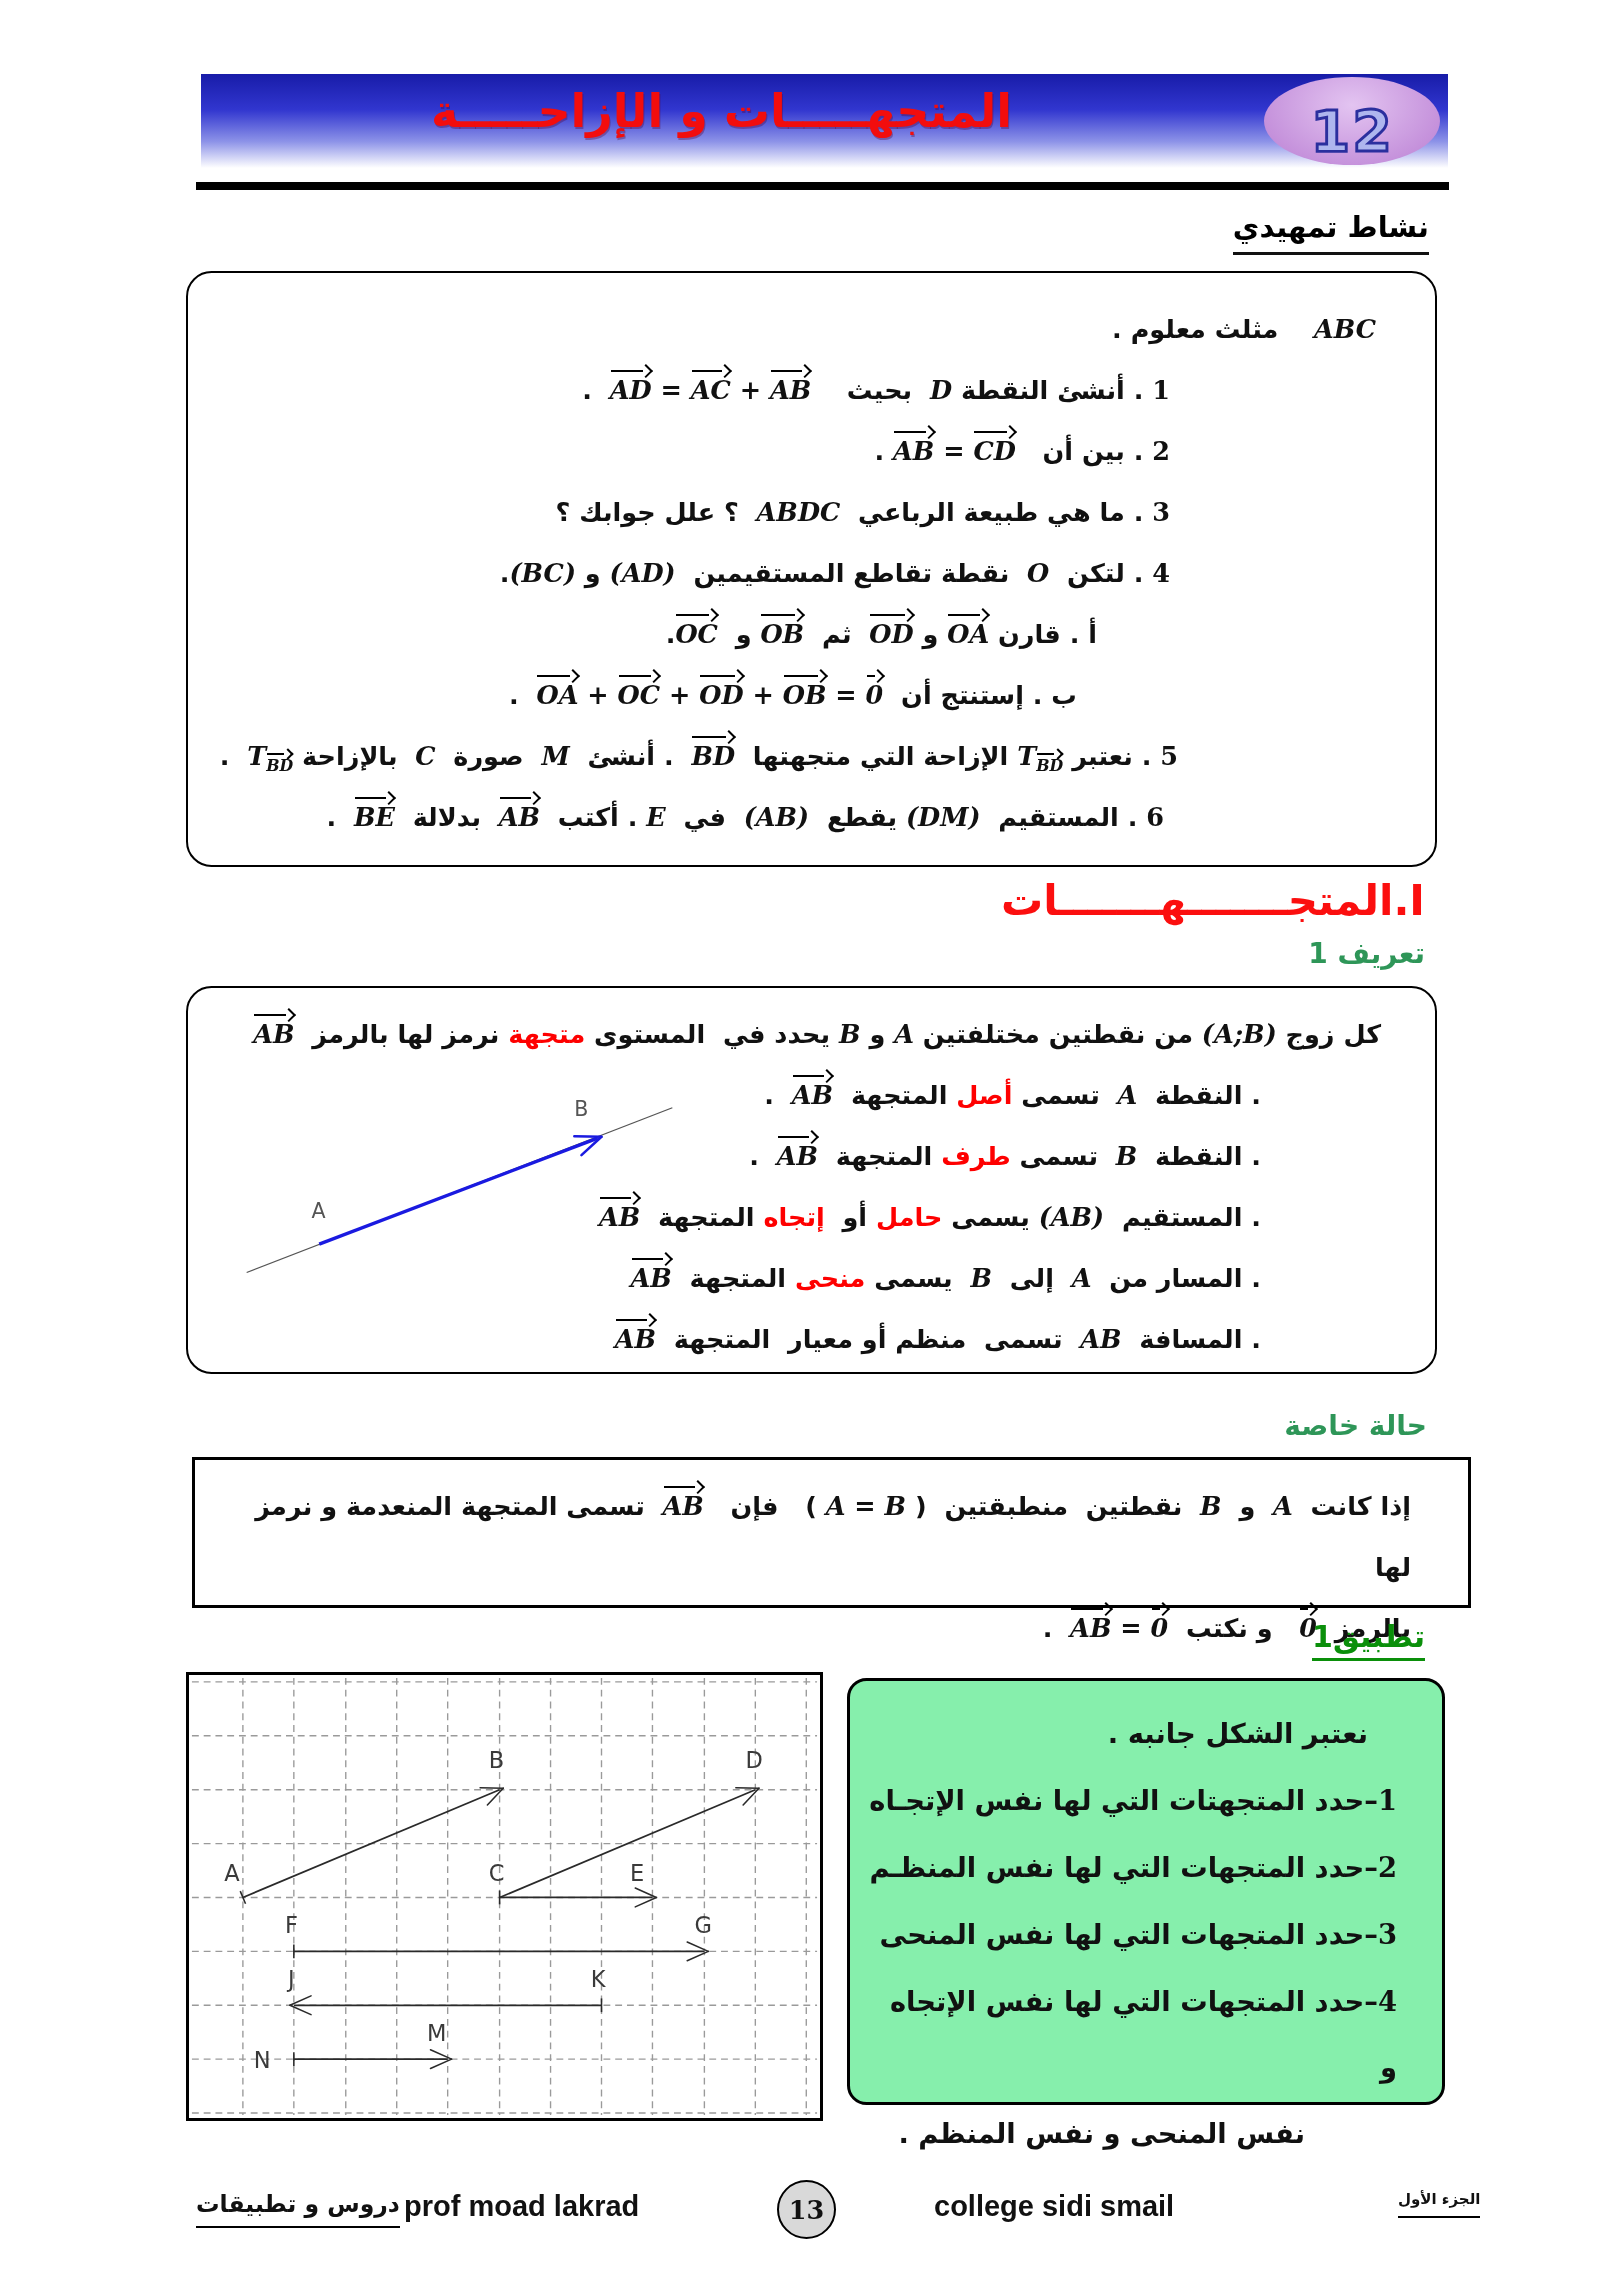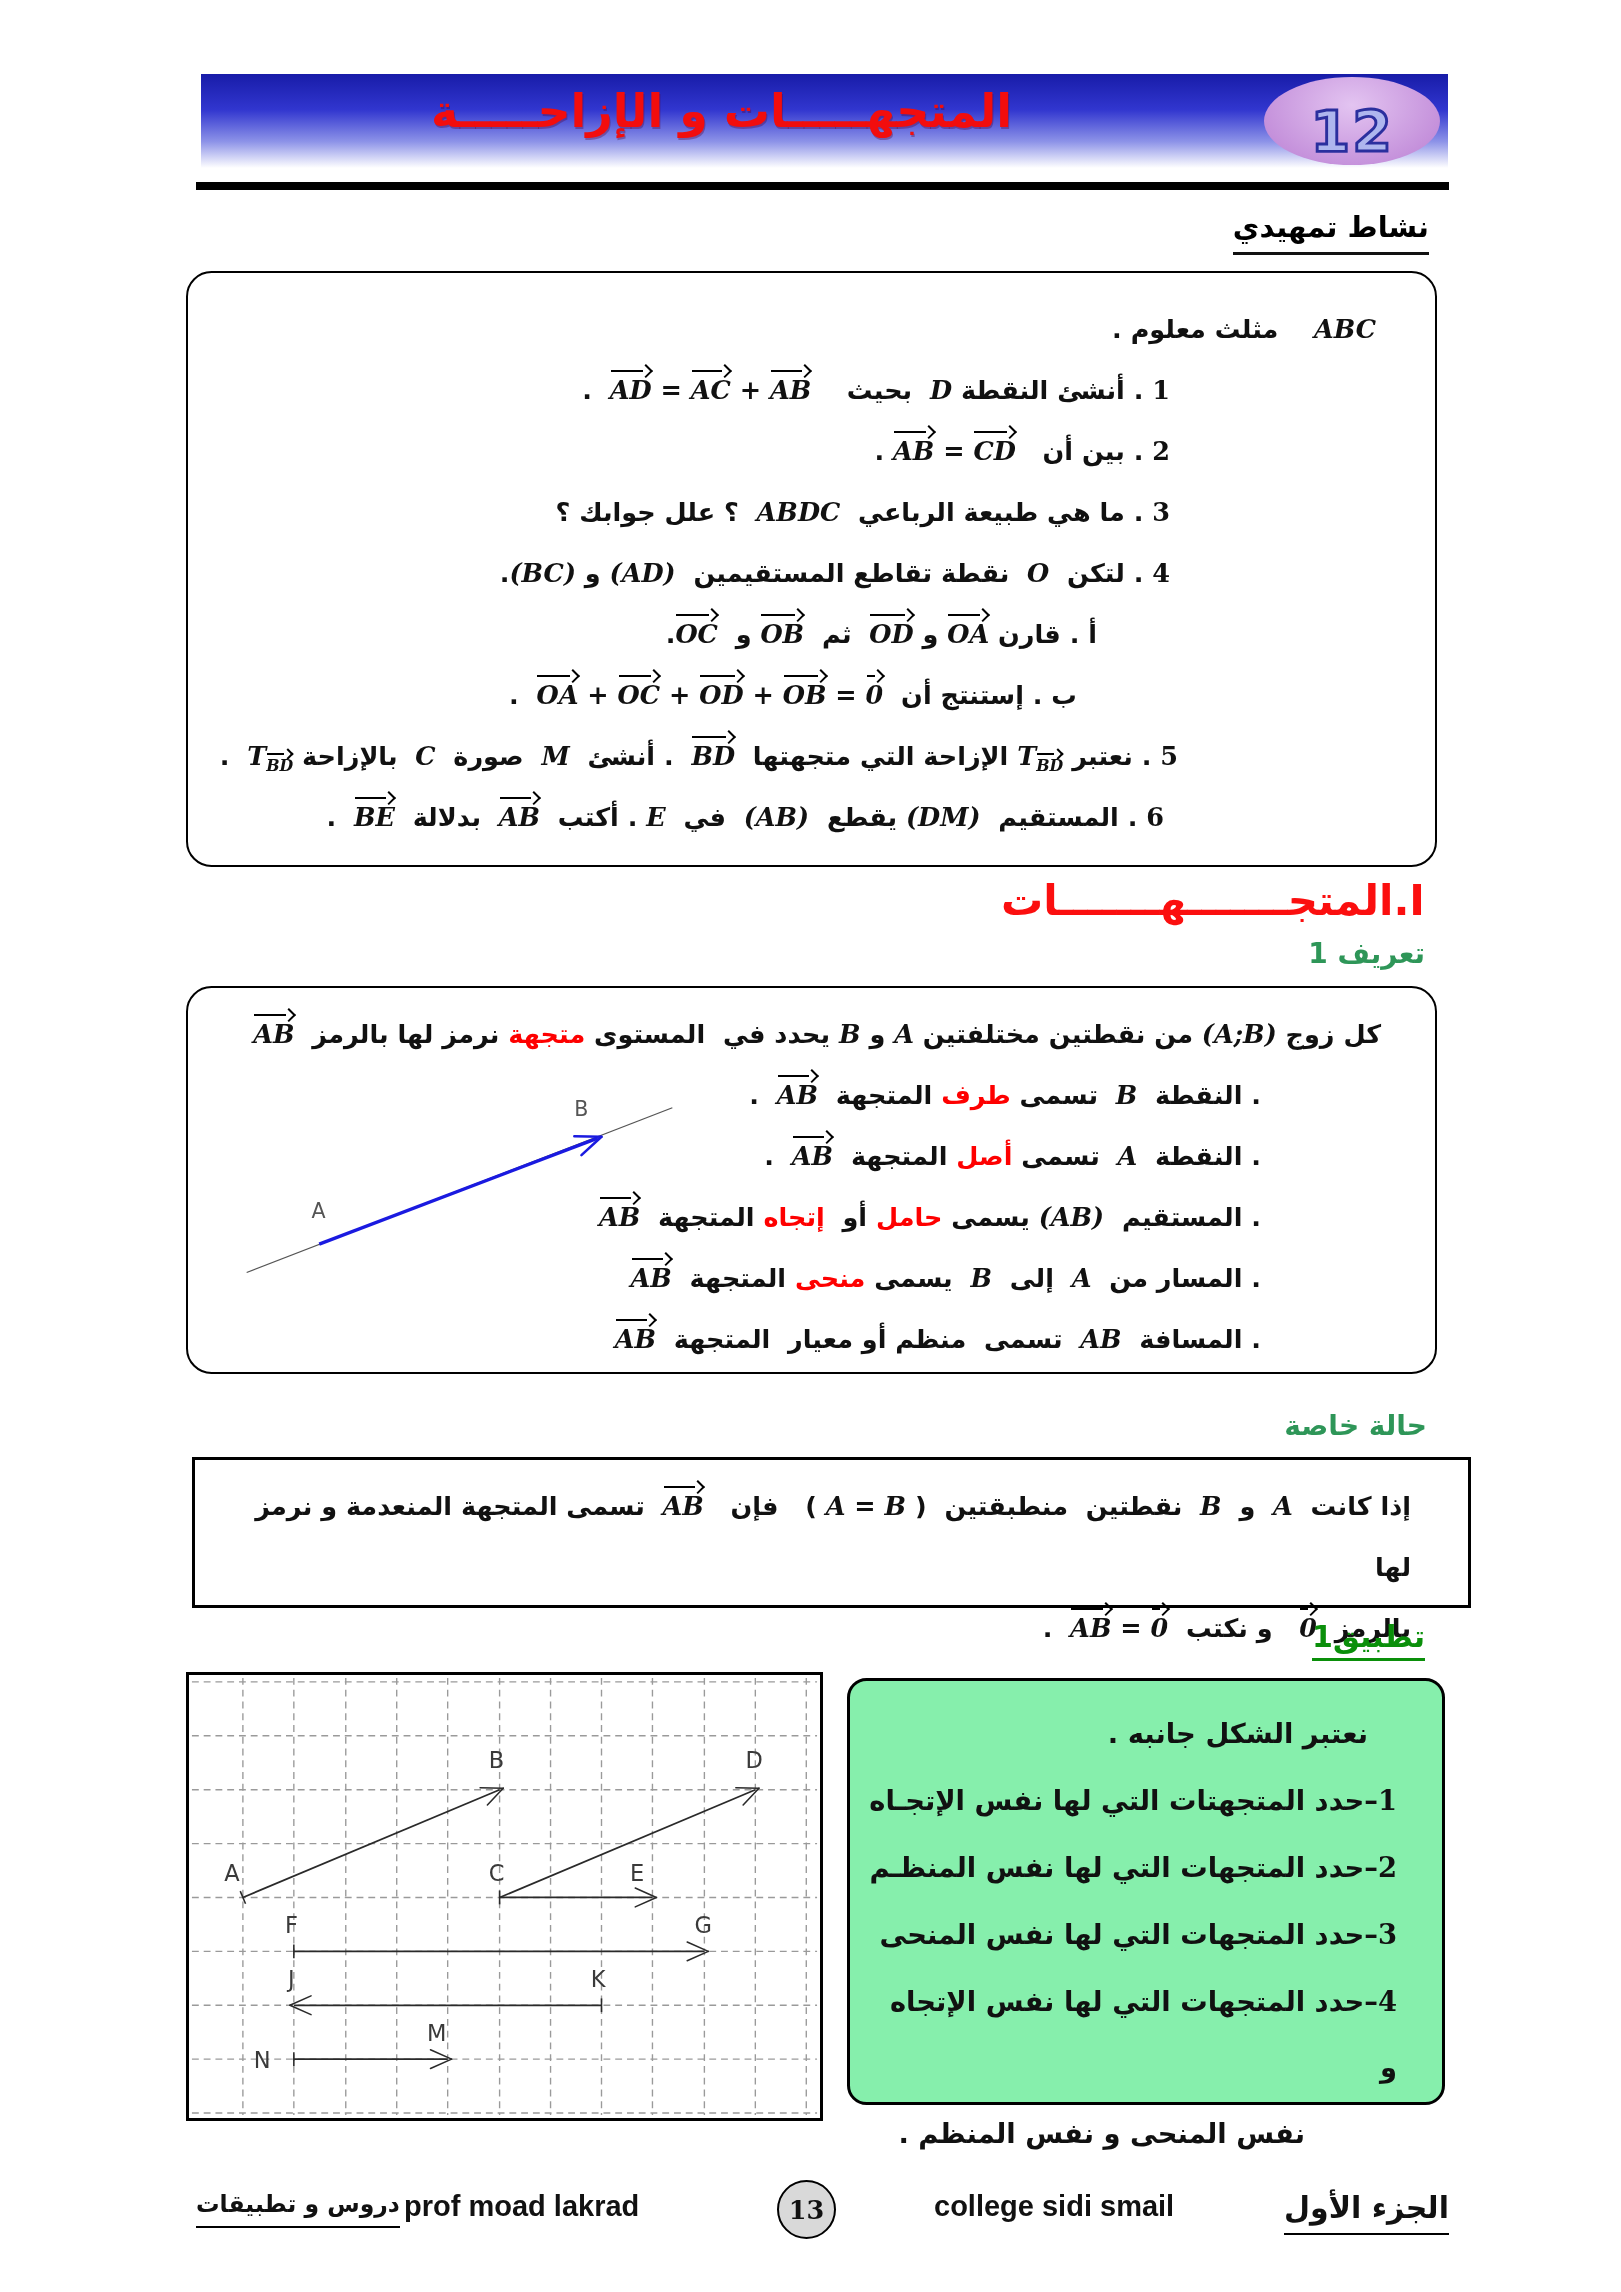--- a/index.html
+++ b/index.html
@@ -58,21 +58,21 @@
   #grid-svg{position:absolute;left:0;top:0;width:100%;height:100%;}
   #def-svg{position:absolute;left:41px;top:106px;width:461px;height:206px;}
   
   .footer-item{position:absolute;font-weight:700;}
   .f-lessons{left:196px;top:2190px;font-size:23.5px;direction:rtl;border-bottom:2.9px solid #000;padding-bottom:7.8px;}
   .f-prof{left:404px;top:2190px;font-size:29px;font-family:"Liberation Sans",sans-serif;letter-spacing:0px;}
   .f-page{left:777px;top:2180px;width:55px;height:55px;border:2.9px solid #000;border-radius:50%;
           background:#d9d9d9;display:flex;align-items:center;justify-content:center;
           font-family:"DejaVu Serif",serif;font-size:25.5px;font-weight:600;}
   .f-school{left:910px;top:2190px;font-size:29px;font-family:"Liberation Sans",sans-serif;margin-left:24px;}
-  .f-part{left:1284px;top:2190px;font-size:30px;direction:rtl;border-bottom:2.9px solid #000;padding-bottom:7.8px;}
+  .f-part{left:1398px;top:2190px;font-size:15px;direction:rtl;border-bottom:2.9px solid #000;padding-bottom:7.8px;}
 </style>
 </head>
 <body>
 
 <div class="page">
 
   <div class="banner">
     <div class="banner-title">المتجهـــــات و الإزاحـــــة</div>
     <div class="badge">
       <span>12</span>
@@ -95,22 +95,22 @@
         <div class="line" style="padding-right: 271px;"><span class="t-num">6</span><span class="t-ar"> . المستقيم  </span><span class="t-math">(DM)</span><span class="t-ar"> يقطع  </span><span class="t-math">(AB)</span><span class="t-ar">  في  </span><span class="t-math">E</span><span class="t-ar"> . أكتب  </span><span class="t-math t-vec">AB</span><span class="t-ar">  بدلالة  </span><span class="t-math t-vec">BE</span><span class="t-ar">  .</span></div>
       </div>
   </div>
 
   <div class="sec-title">I.المتجـــــــهـــــــات</div>
   <div class="h-def">تعريف 1</div>
 
   <div class="def-box">
     <div class="lines">
         <div class="line" style="padding-right: 54px;"><span class="t-ar">كل زوج </span><span class="t-math">(A;B)</span><span class="t-ar"> من نقطتين مختلفتين </span><span class="t-math">A</span><span class="t-ar"> و </span><span class="t-math">B</span><span class="t-ar"> يحدد في  المستوى </span><span class="t-red">متجهة</span><span class="t-ar"> نرمز لها بالرمز  </span><span class="t-math t-vec">AB</span></div>
+        <div class="line" style="padding-right: 174px;"><span class="t-ar">. النقطة  </span><span class="t-math">A</span><span class="t-ar">  تسمى </span><span class="t-red">أصل</span><span class="t-ar"> المتجهة  </span><span class="t-math t-vec">AB</span><span class="t-ar">  .</span></div>
         <div class="line" style="padding-right: 174px;"><span class="t-ar">. النقطة  </span><span class="t-math">B</span><span class="t-ar">  تسمى </span><span class="t-red">طرف</span><span class="t-ar"> المتجهة  </span><span class="t-math t-vec">AB</span><span class="t-ar">  .</span></div>
-        <div class="line" style="padding-right: 174px;"><span class="t-ar">. النقطة  </span><span class="t-math">A</span><span class="t-ar">  تسمى </span><span class="t-red">أصل</span><span class="t-ar"> المتجهة  </span><span class="t-math t-vec">AB</span><span class="t-ar">  .</span></div>
         <div class="line" style="padding-right: 174px;"><span class="t-ar">. المستقيم  </span><span class="t-math">(AB)</span><span class="t-ar"> يسمى </span><span class="t-red">حامل</span><span class="t-ar"> أو  </span><span class="t-red">إتجاه</span><span class="t-ar"> المتجهة  </span><span class="t-math t-vec">AB</span></div>
         <div class="line" style="padding-right: 174px;"><span class="t-ar">. المسار من  </span><span class="t-math">A</span><span class="t-ar">  إلى  </span><span class="t-math">B</span><span class="t-ar">  يسمى </span><span class="t-red">منحى</span><span class="t-ar"> المتجهة  </span><span class="t-math t-vec">AB</span></div>
         <div class="line" style="padding-right: 174px;"><span class="t-ar">. المسافة  </span><span class="t-math">AB</span><span class="t-ar">  تسمى  منظم أو معيار  المتجهة  </span><span class="t-math t-vec">AB</span></div>
       </div>
     <svg id="def-svg" viewBox="0 0 470 210">
         <line x1="18" y1="182" x2="452" y2="14" stroke="#555555" stroke-width="1.3"></line>
         <line x1="92" y1="153" x2="376" y2="45" stroke="#1a1ae0" stroke-width="3.4"></line>
         <line x1="379.7387844992808" y1="43.5782087115411" x2="359.3375531601781" y2="62.27318341563334" stroke="#1a1ae0" stroke-width="2.6" stroke-linecap="round"></line>
         <line x1="379.7387844992808" y1="43.5782087115411" x2="352.07038891007795" y2="43.16323298018475" stroke="#1a1ae0" stroke-width="2.6" stroke-linecap="round"></line>
         <text x="84" y="126" fill="#555555" font-family="DejaVu Sans, sans-serif" font-size="21">A</text>

